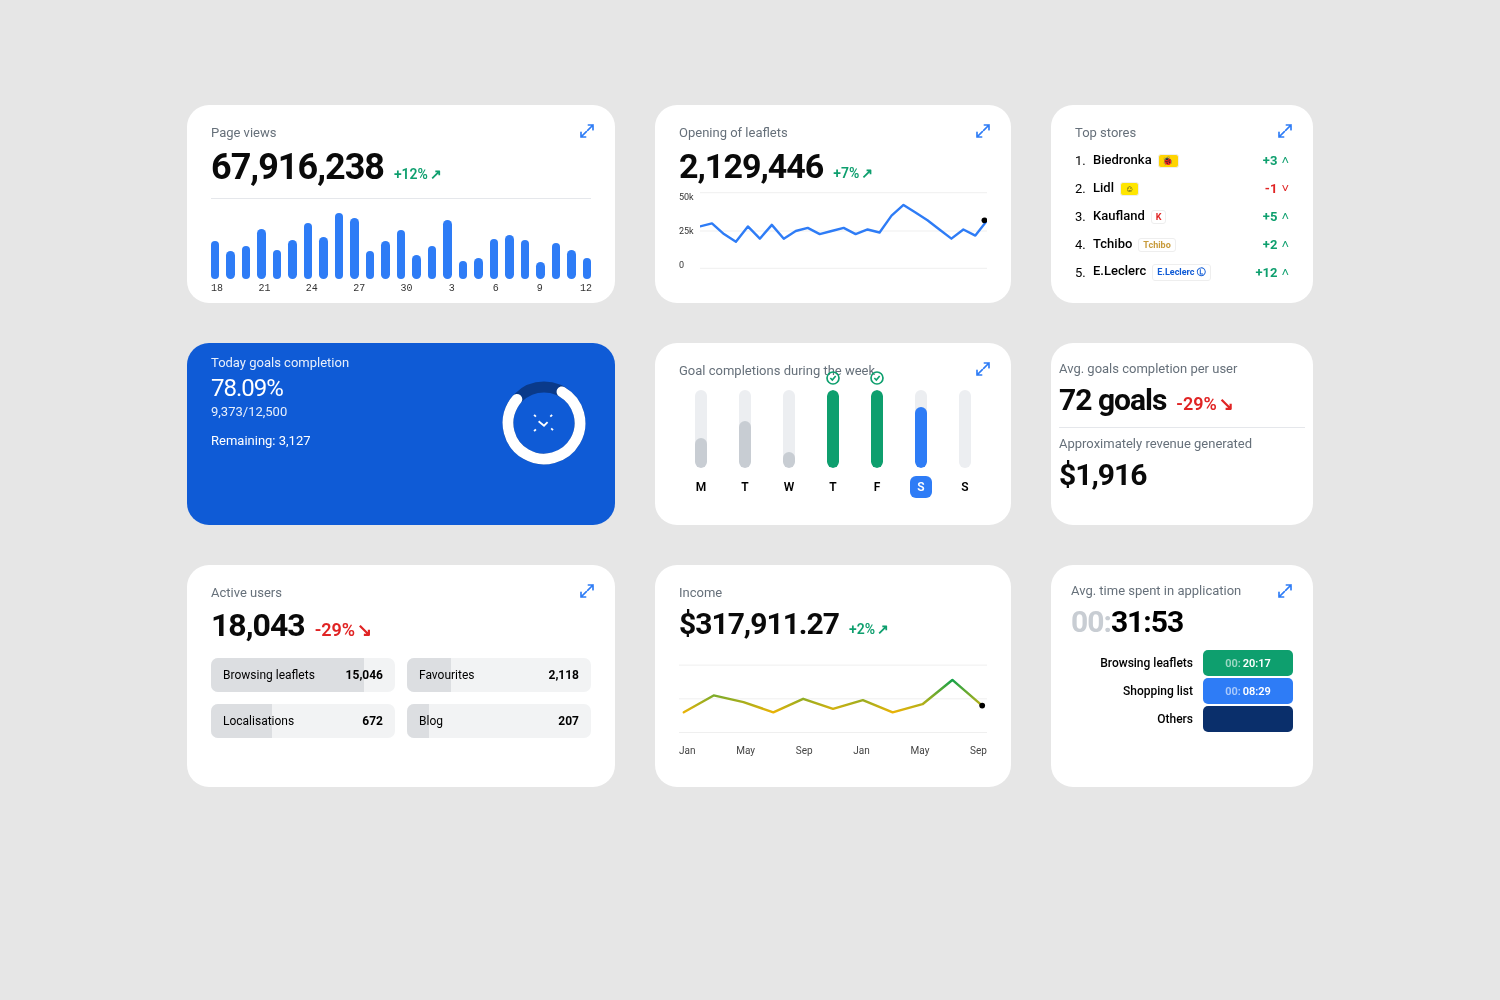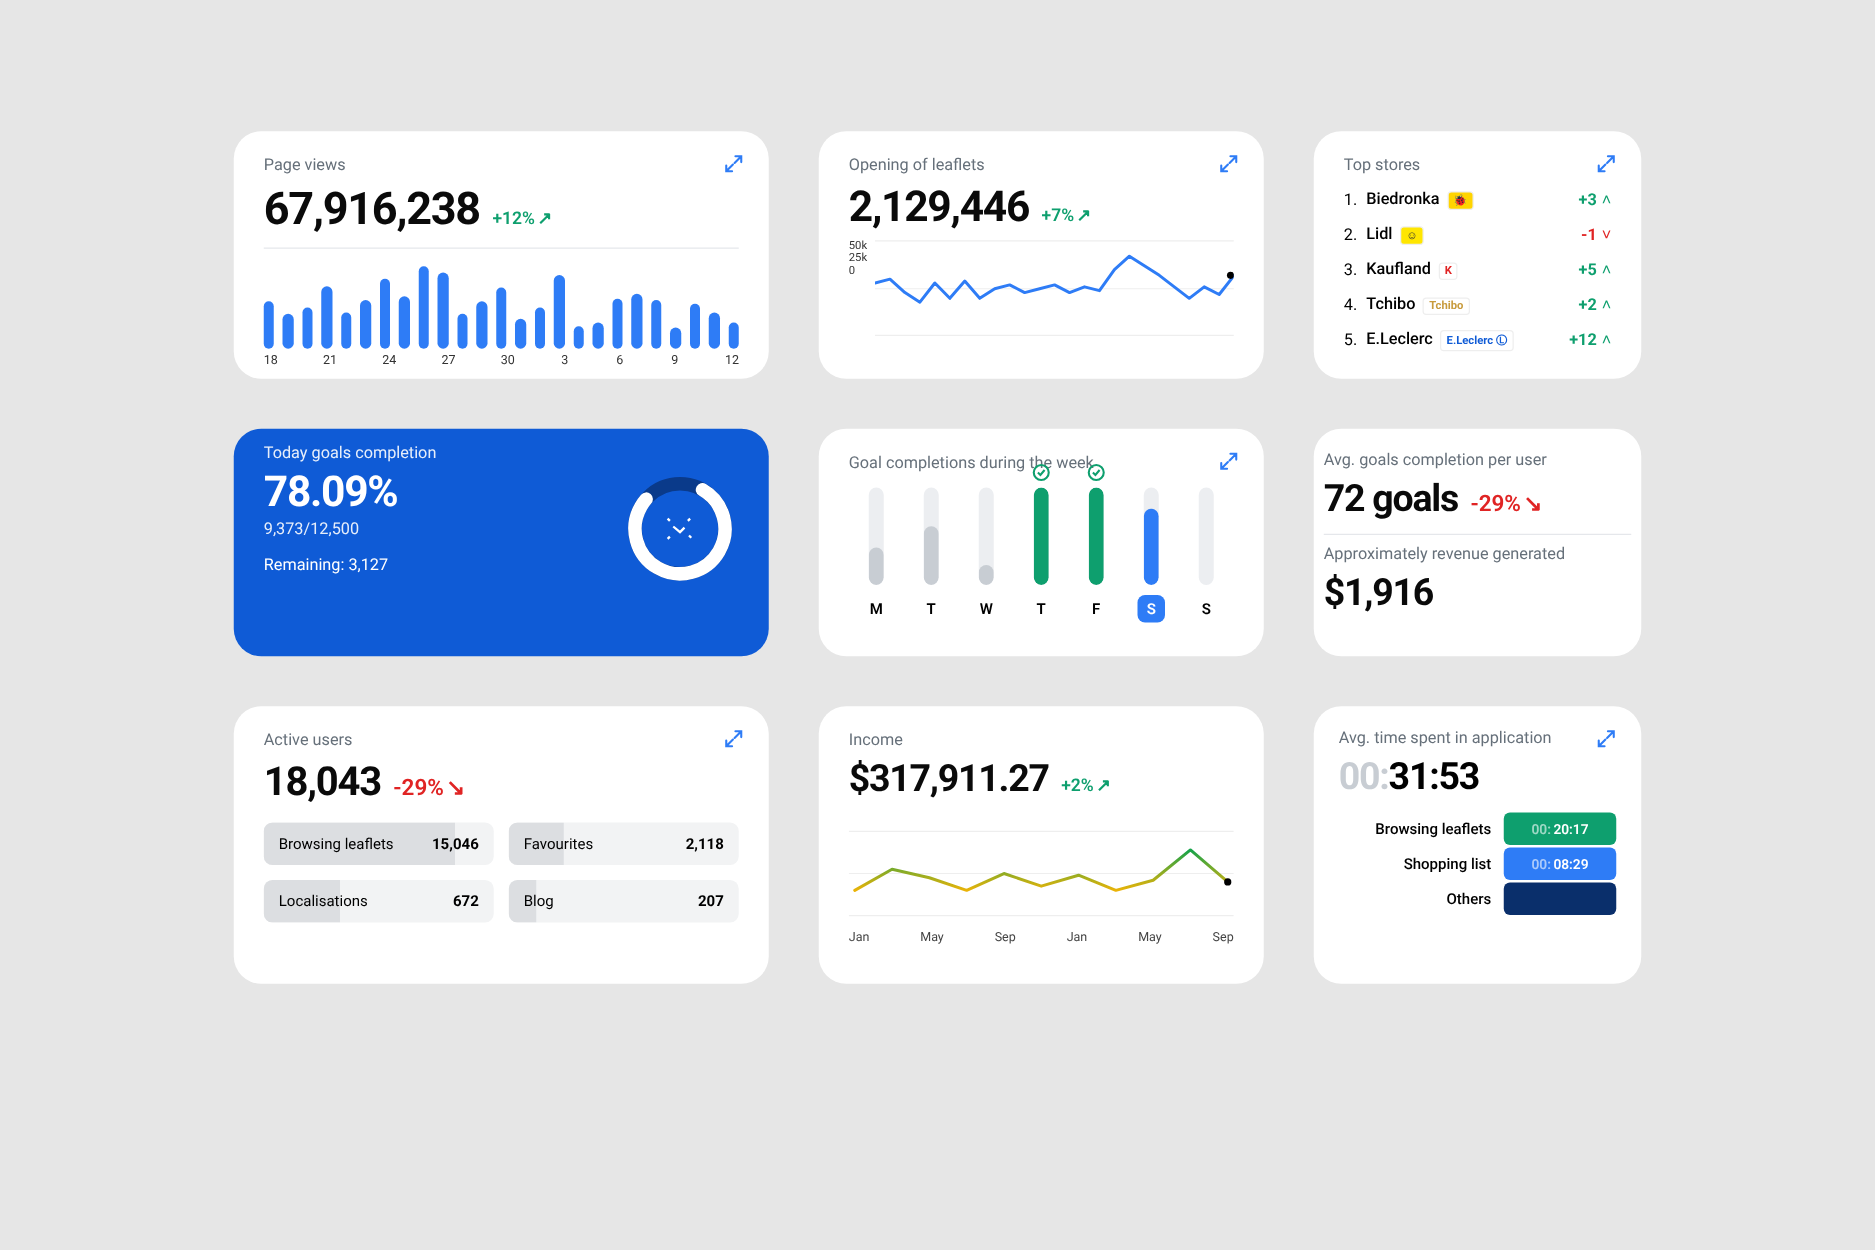--- a/index.html
+++ b/index.html
@@ -46,35 +46,35 @@
     letter-spacing: -1px;
     display: inline-block;
   }
   .delta-up   { color: #0e9f6e; font-weight: 600; font-size: 14px; margin-left: 6px; }
   .delta-down { color: #e02424; font-weight: 600; font-size: 18px; margin-left: 6px; }
   .delta-arrow { margin-left: 2px; display:inline-block; }
   hr.sep { border: none; border-top: 1px solid #e5e7eb; margin: 10px 0 8px; }
   
   .bars { display:flex; align-items:flex-end; height:70px; gap:7px; margin-top:10px;}
   .bar  { width:11px; background:#2e7cf6; border-radius:5px; }
-  .xlabels { display:flex; gap:7px; font-size:10px; color:#333; margin-top:4px; }
+  .xlabels { display:flex; gap:7px; font-size:10px; color:#333; margin-top:4px;font-family:Liberation Mono, monospace; }
   .xtick { width:11px; text-align:center; }
   
   .store-list { list-style:none; margin-top:4px; }
   .store-list li { display:flex; align-items:center; font-size:13px; height:28px; }
   .store-rank { width:18px; }
   .store-name { flex:1; font-weight:500;}
   .store-logo { display:inline-block; padding:1px 4px; font-size:9px; border-radius:3px; margin-left:6px; font-weight:700; }
   .store-delta { width:40px; text-align:right; font-weight:700;}
   .chev { display:inline-block; margin-left:4px;}
   
   .card-blue { background:#0f5bd6; color:#fff; padding:0; }
   .cb-main { padding:12px 24px 14px;}
   .cb-title { font-size:13px; opacity:.9; }
-  .cb-pct { font-size:34px; font-weight:700; margin-top:4px; letter-spacing:-1px;}
+  .cb-pct { font-size:24px; font-weight:400; margin-top:4px; letter-spacing:-1px;}
   .cb-sub { font-size:13px; opacity:.9; margin-top:2px;}
   .cb-rem { font-size:13px; margin-top:14px;}
   .cb-footer { background:#0a4db8; padding:12px 0; text-align:center; font-size:13px;}
   .donut { position:absolute; right:26px; top:35px; width:90px; height:90px;}
   
   .wk-wrap { display:flex; justify-content:space-around; align-items:flex-end; height:108px; margin-top:12px;}
   .wk-col { width:16px; display:flex; flex-direction:column; align-items:center; }
   .wk-track { width:12px; height:78px; background:#eceef1; border-radius:8px; position:relative; overflow:hidden;}
   .wk-fill { position:absolute; bottom:0; left:0; width:100%; border-radius:8px;}
   .wk-check { height:18px; margin-bottom:2px; }
@@ -174,21 +174,21 @@
       <svg viewBox="0 0 24 24" fill="none" stroke="#2e7cf6" stroke-width="2.5" stroke-linecap="round">
           <path d="M14 3h7v7M10 21H3v-7M21 3l-8 8M3 21l8-8"></path>
         </svg>
     </div>
     <div class="card-title">Opening of leaflets</div>
     <div>
       <span class="big-number" style="font-size:34px">2,129,446</span>
       <span class="delta-up"><span>+7%</span><span class="delta-arrow">↗</span></span>
     </div>
     <div style="display:flex; margin-top:6px;">
-      <div style="display:flex; flex-direction:column; justify-content:flex-start; font-size:9px; color:#333; height:78px; margin-right:6px;">
+      <div style="display:flex; flex-direction:column; justify-content:space-between; font-size:9px; color:#333; height:78px; margin-right:6px;">
         <span>50k</span>
           <span>25k</span>
           <span>0</span>
       </div>
       <svg id="leaf-svg" viewBox="0 0 300 80" style="flex:1; height:78px;">
         <line x1="0" y1="0" x2="300" y2="0" stroke="#eee"></line>
         <line x1="0" y1="40" x2="300" y2="40" stroke="#eee"></line>
         <line x1="0" y1="79" x2="300" y2="79" stroke="#eee"></line>
       <path d="M0.0,35.2 L12.5,32.0 L25.0,43.2 L37.5,51.2 L50.0,35.2 L62.5,48.0 L75.0,33.6 L87.5,48.0 L100.0,40.0 L112.5,36.8 L125.0,43.2 L137.5,40.0 L150.0,36.8 L162.5,43.2 L175.0,38.4 L187.5,41.6 L200.0,24.0 L212.5,12.8 L225.0,20.8 L237.5,28.8 L250.0,38.4 L262.5,48.0 L275.0,38.4 L287.5,44.8 L300.0,28.8 " fill="none" stroke="#2e7cf6" stroke-width="2.5" stroke-linejoin="round" stroke-linecap="round"></path>
           <circle cx="297" cy="28.799999999999997" r="3" fill="#000"></circle>

